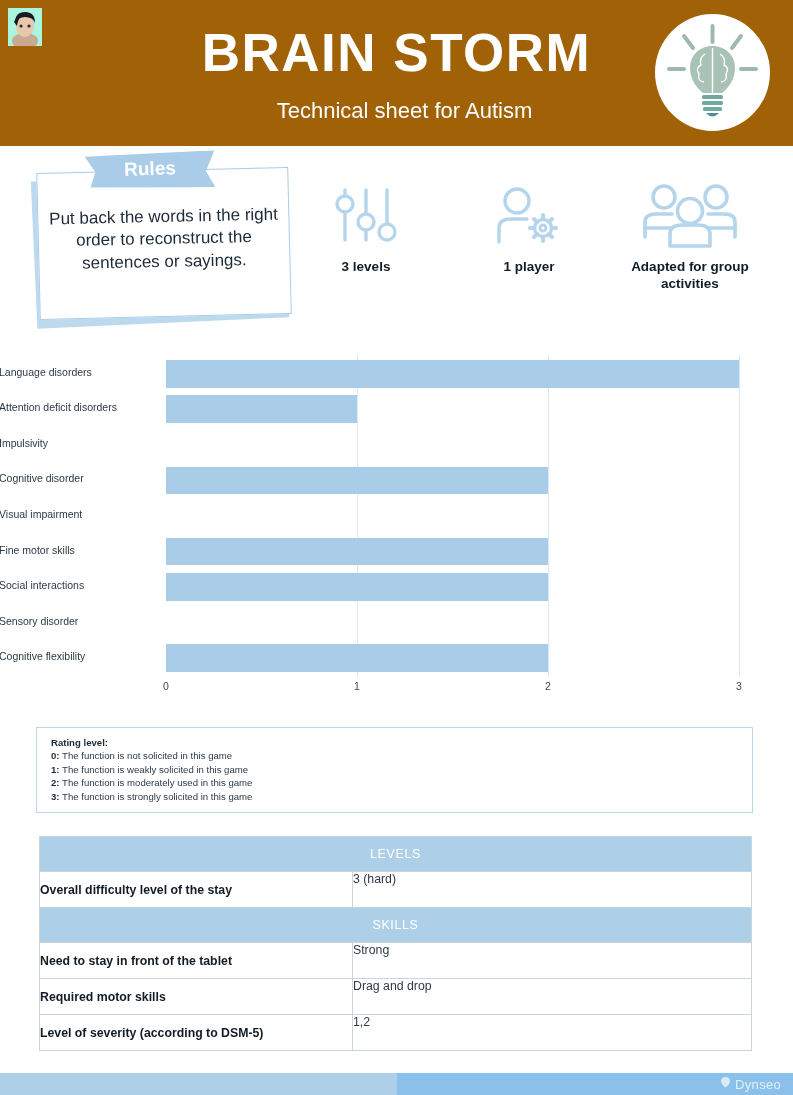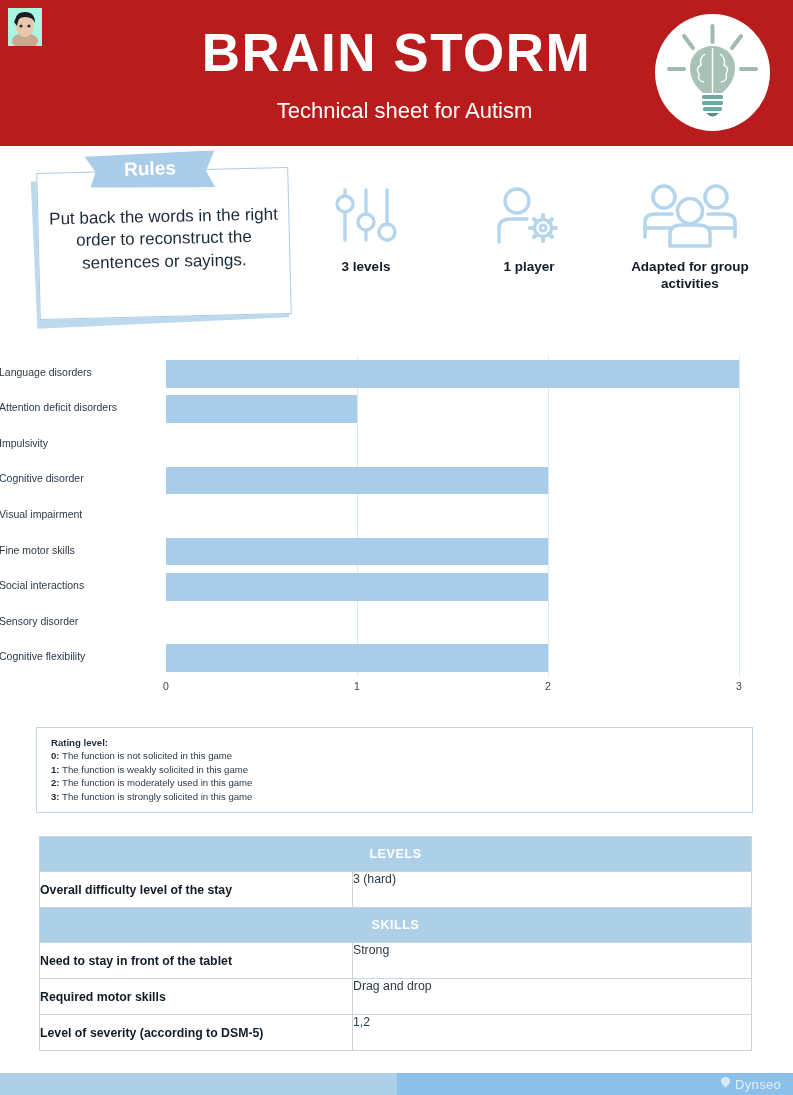--- a/index.html
+++ b/index.html
@@ -7,21 +7,21 @@
     width:793px;height:1095px;
     background:#ffffff;
     font-family:"Liberation Sans", sans-serif;
     position:relative;overflow:hidden;
     color:#1c2b39;
   }
 
   
   .header{
     position:absolute;left:0;top:0;width:793px;height:146px;
-    background:#b91c1c;
+    background:#a16207;
   }
   .header-title{
     position:absolute;left:0;top:26px;width:793px;text-align:center;
     font-size:53px;font-weight:bold;color:#ffffff;letter-spacing:1.5px;
     line-height:1;
   }
   .header-sub{
     position:absolute;left:0;top:98px;width:793px;text-align:center;
     font-size:22px;color:#ffffff;font-weight:400;padding-left:8px;
   }
@@ -98,21 +98,21 @@
   .rating-title{font-size:9.6px;font-weight:bold;color:#1c2b39;margin-bottom:1px;}
   .rating-line{font-size:9.6px;color:#2b3a47;line-height:1.42;}
   .rating-line b{color:#1c2b39;}
 
   
   .tbl{position:absolute;left:39px;width:713px;border-collapse:collapse;}
   #tbl-main{top:836px;}
   .tbl td{border:1px solid #c9d4dc;padding:0;}
   .sec-head{
     background:#aecfe8;color:#ffffff;text-align:center;font-size:12.5px;
-    font-weight:bold;letter-spacing:.6px;height:34px;
+    font-weight:normal;letter-spacing:.6px;height:34px;
   }
   .lbl-cell{
     width:312px;font-size:12.3px;font-weight:bold;color:#111c27;
     padding:0 0 0 12px;height:35px;
   }
   .val-cell{
     font-size:12.3px;color:#2b3a47;padding:0 0 0 8px;height:35px;
     vertical-align:middle;
   }
   .val-cell-top{vertical-align:top;padding-top:6px;}

